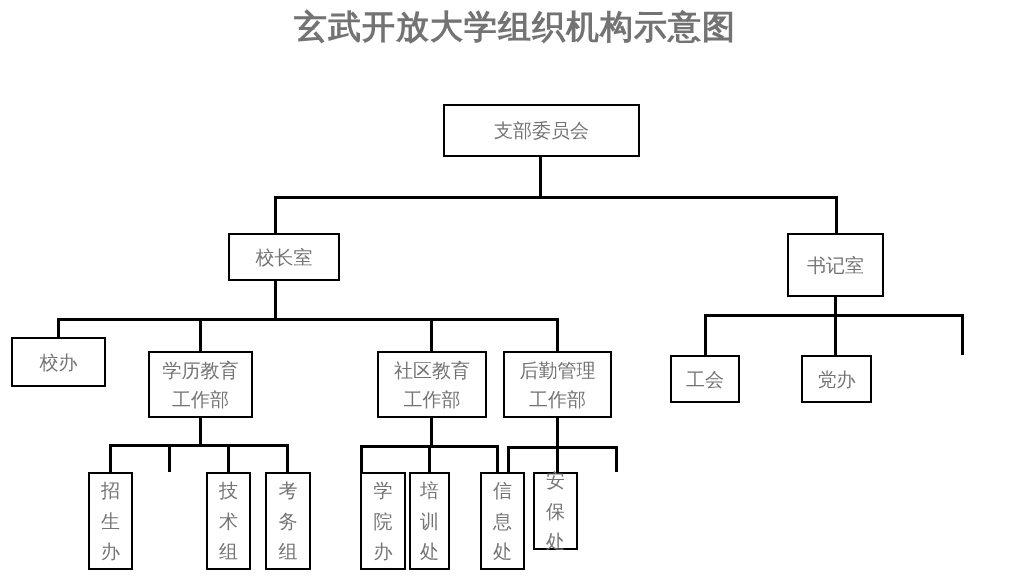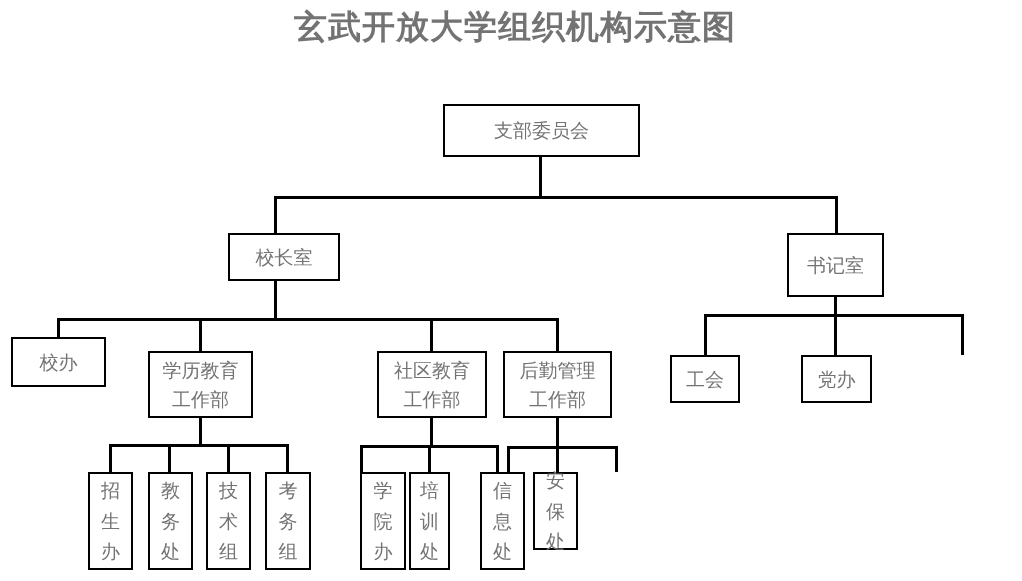--- a/index.html
+++ b/index.html
@@ -137,23 +137,20 @@
   <div class="box" style="left:670px;top:355px;width:70px;height:48px">
     <span class="label">工会</span>
   </div>
   <div class="box" style="left:801px;top:355px;width:71px;height:48px">
     <span class="label">党办</span>
   </div>
 
   <div class="box" style="left:88px;top:472px;width:45px;height:98px">
     <span class="vlabel">招生办</span>
   </div>
-  <div class="box" style="left:148px;top:472px;width:45px;height:98px">
-    <span class="vlabel">教务处</span>
-  </div>
   <div class="box" style="left:206px;top:472px;width:45px;height:98px">
     <span class="vlabel">技术组</span>
   </div>
   <div class="box" style="left:265px;top:472px;width:46px;height:98px">
     <span class="vlabel">考务组</span>
   </div>
   <div class="box" style="left:360px;top:472px;width:46px;height:98px">
     <span class="vlabel">学院办</span>
   </div>
   <div class="box" style="left:409px;top:472px;width:41px;height:98px">

